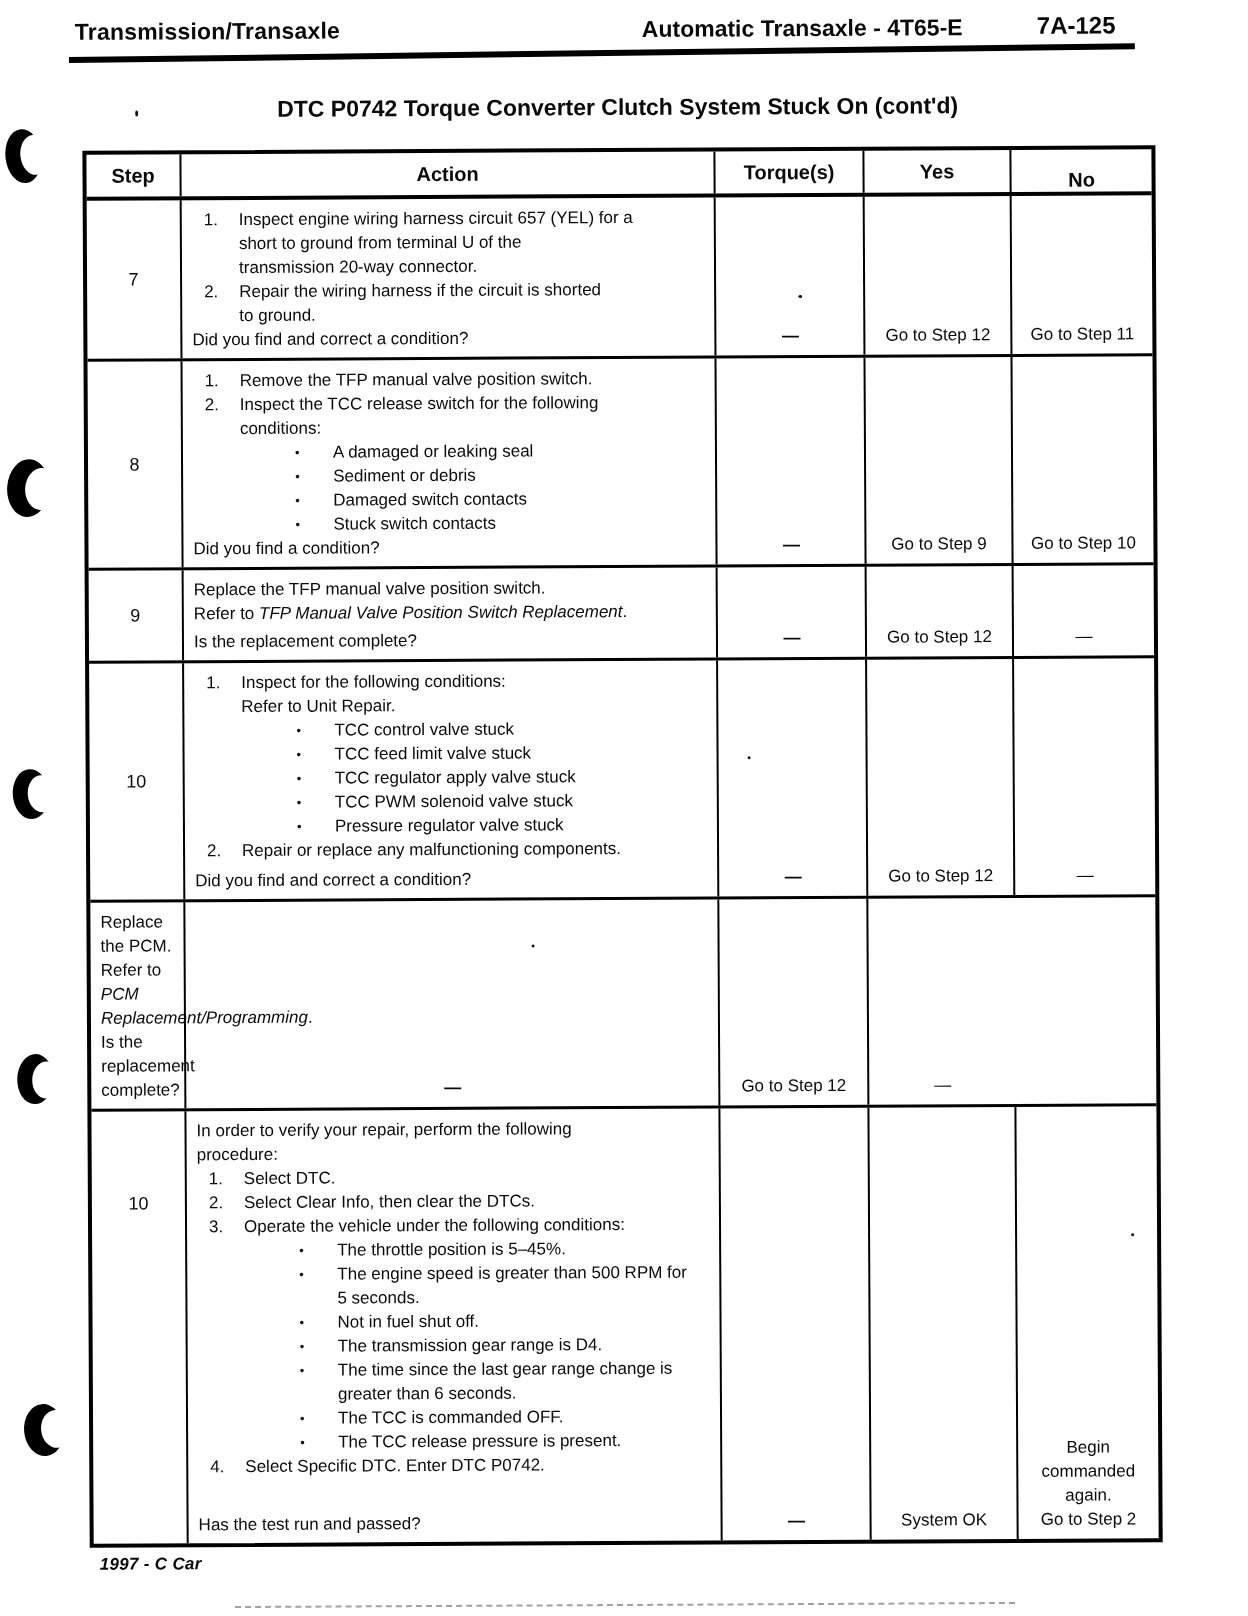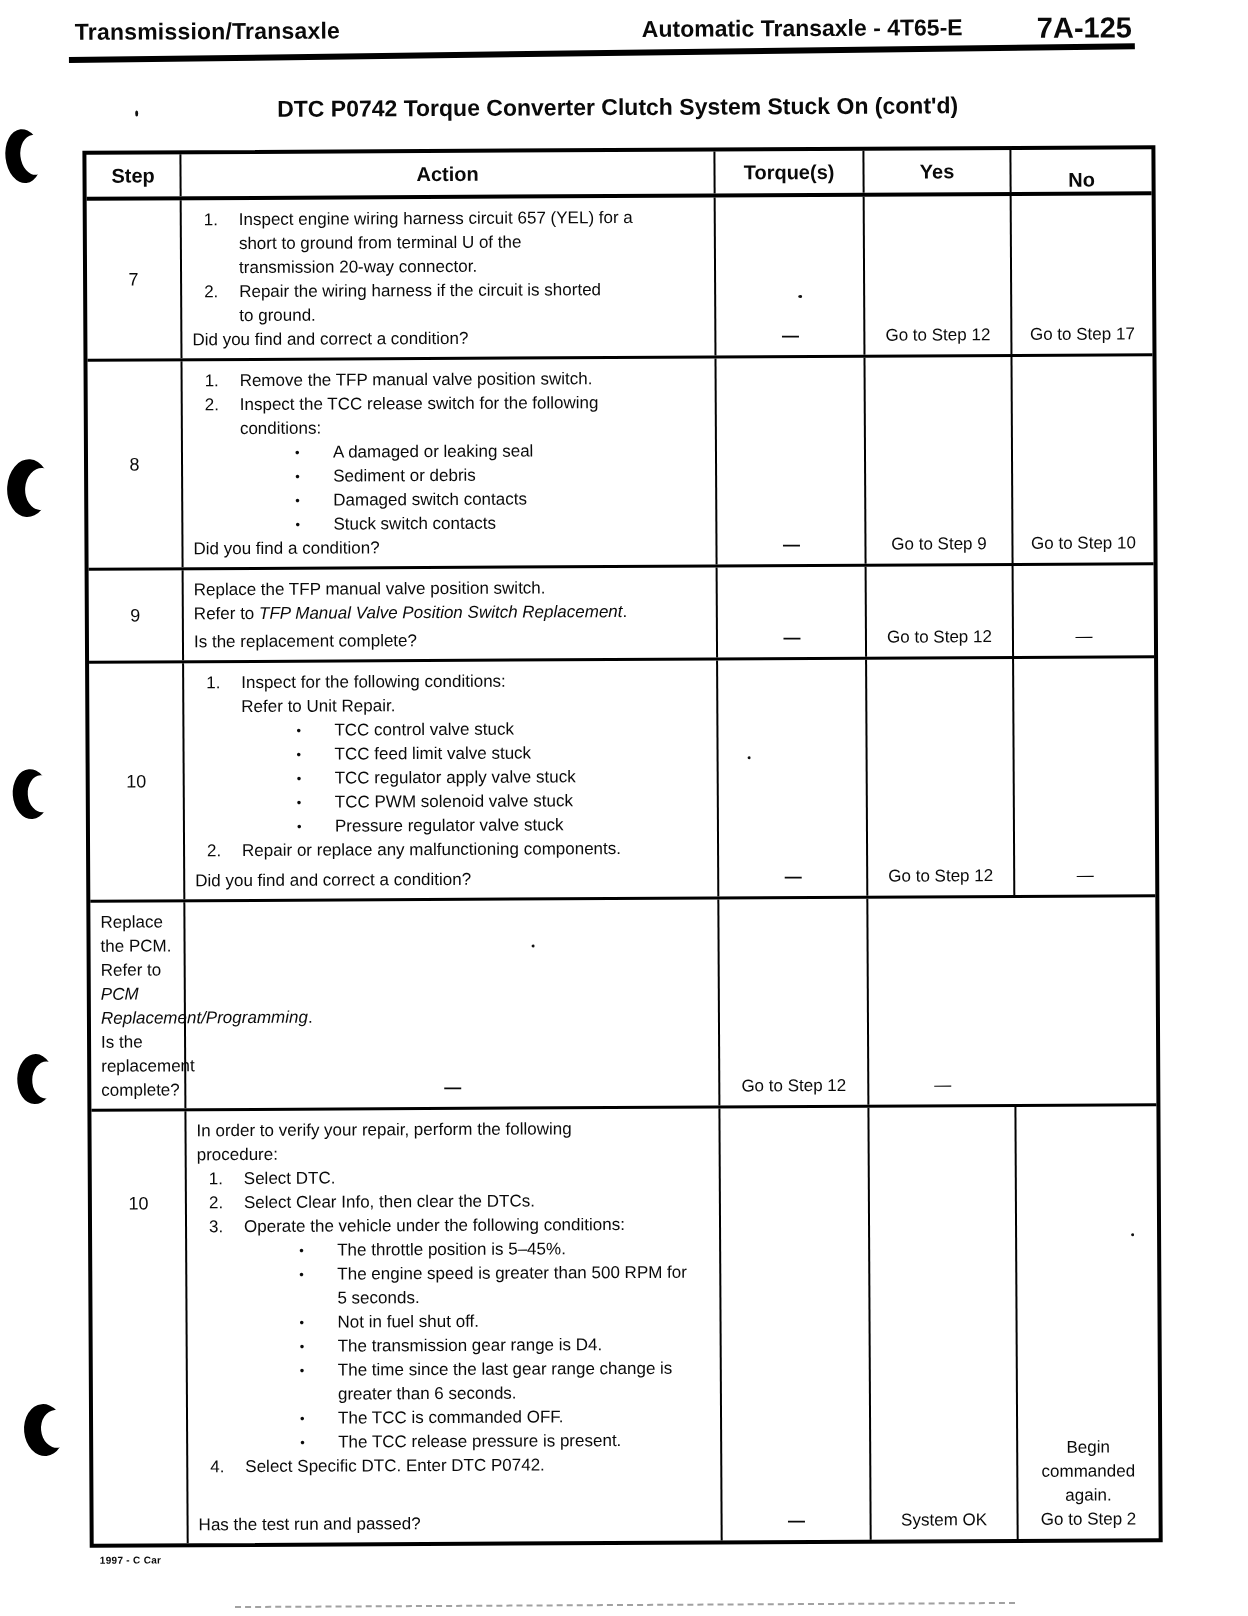--- a/index.html
+++ b/index.html
@@ -6,21 +6,21 @@
   body{
     width:1248px;height:1616px;background:#ffffff;overflow:hidden;
     font-family:"Liberation Sans","DejaVu Sans",sans-serif;color:#0a0a0a;
     position:relative;
   }
   #sheet{position:absolute;inset:0;transform:rotate(-0.3deg);transform-origin:50% 40%;}
 
   
   .hdr-section{position:absolute;left:78px;top:16px;font-size:23px;font-weight:bold;letter-spacing:.2px;}
   .hdr-subsection{position:absolute;left:645px;top:16px;font-size:23px;font-weight:bold;}
-  .hdr-pagenum{position:absolute;left:1040px;top:14px;font-size:29px;font-weight:bold;}
+  .hdr-pagenum{position:absolute;left:1040px;top:14px;font-size:24px;font-weight:bold;}
   .hdr-rule{position:absolute;left:72px;top:50px;width:1066px;height:6px;background:#000;transform:rotate(-0.45deg);}
 
   
   .doc-title{position:absolute;left:85px;top:94px;width:1071px;text-align:center;font-size:23px;font-weight:bold;}
 
   
   .dtc-table{position:absolute;left:85px;top:148px;width:1065px;border:4px solid #000;background:#fff;}
   .trow,.thead{display:grid;grid-template-columns:95px 534px 149px 147px 140px;}
   .thead{min-height:33px;border-bottom:4px solid #000;}
   .thead .hcell{display:flex;align-items:center;justify-content:center;font-size:20px;font-weight:bold;border-right:2px solid #000;}
@@ -52,21 +52,21 @@
 
   
   .row-7{min-height:152px;}
   .row-8{min-height:206px;}
   .row-9{min-height:90px;}
   .row-10{min-height:236px;}
   .row-11{min-height:84px;}
   .row-12{min-height:432px;}
 
   
-  .doc-footer{position:absolute;left:95px;top:1552px;font-size:10px;font-weight:bold;letter-spacing:.3px;}
+  .doc-footer{position:absolute;left:95px;top:1552px;font-size:17px;font-style:italic;font-weight:bold;letter-spacing:.3px;}
 
   
   .crescent{position:absolute;}
   .crescent::before{content:"";position:absolute;inset:0;background:#000;border-radius:50%;}
   .crescent::after{content:"";position:absolute;left:42%;top:13%;width:78%;height:74%;background:#fff;border-radius:50%;}
   .c1{left:8px;top:126px;width:36px;height:54px;transform:rotate(-6deg);}
   .c2{left:8px;top:456px;width:42px;height:58px;transform:rotate(4deg);}
   .c3{left:12px;top:766px;width:36px;height:50px;transform:rotate(-4deg);}
   .c4{left:15px;top:1051px;width:36px;height:50px;transform:rotate(2deg);}
   .c5{left:20px;top:1401px;width:40px;height:52px;transform:rotate(-5deg);}
@@ -114,21 +114,21 @@
             <div class="line num">
               <span class="n">2.</span>
               <span class="txt">Repair the wiring harness if the circuit is shorted
 to ground.</span>
             </div>
             <div class="line question">Did you find and correct a condition?</div>
           </div>
           <div class="cell cell-value">—</div>
           <div class="cell cell-yes">Go to Step 12</div>
           <div class="cell cell-no">
-            <div class="noline">Go to Step 17</div>
+            <div class="noline">Go to Step 11</div>
           </div>
         </div>
         <div class="trow row-8">
           <div class="cell cell-step">
             <span>8</span>
           </div>
           <div class="cell cell-action">
             <div class="line num">
               <span class="n">1.</span>
               <span class="txt">Remove the TFP manual valve position switch.</span>

